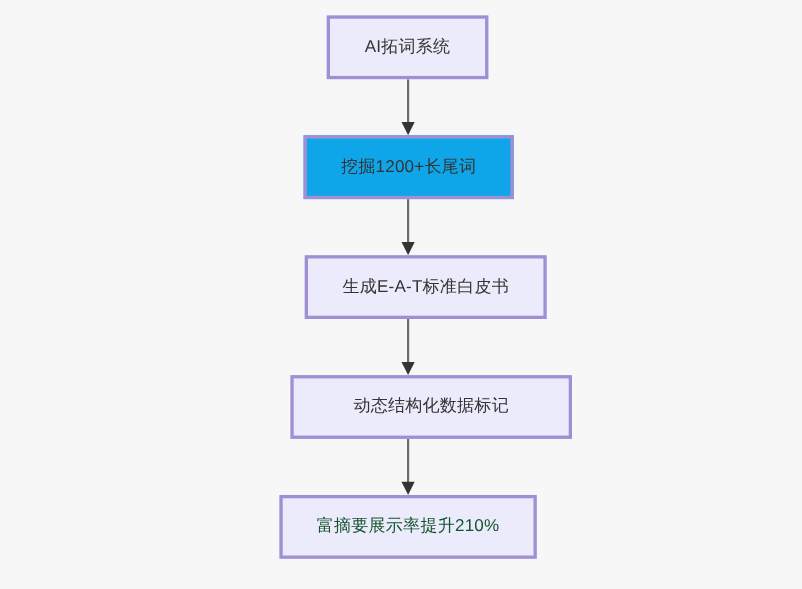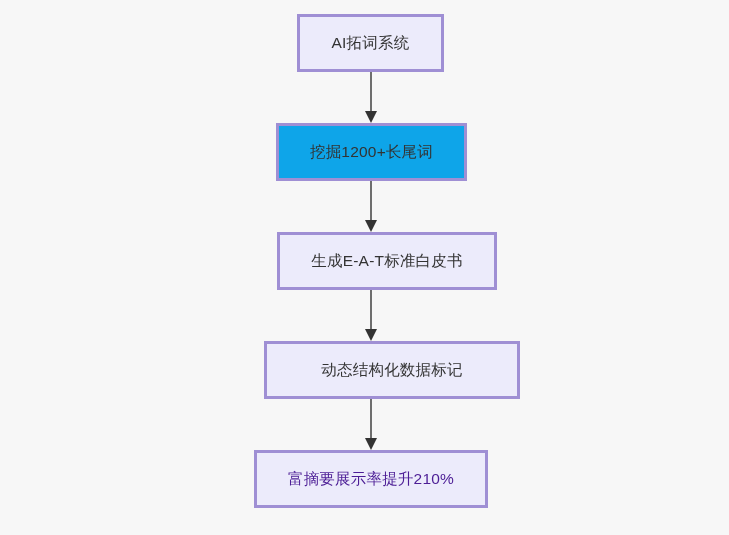--- a/index.html
+++ b/index.html
@@ -88,16 +88,16 @@
 
   <div class="node" id="node-2" style="left: 261px; top: 232px; width: 220px; background: rgb(236, 235, 251); border-color: rgb(159, 143, 212); margin-left: 16px;">
     <span class="node-label" style="color: rgb(51, 51, 51);">生成E-A-T标准白皮书</span>
   </div>
 
   <div class="node" id="node-3" style="left: 264px; top: 341px; width: 256px; background: rgb(236, 235, 251); border-color: rgb(159, 143, 212);">
     <span class="node-label" style="color: rgb(51, 51, 51);">动态结构化数据标记</span>
   </div>
 
   <div class="node" id="node-4" style="left: 254px; top: 450px; width: 234px; background: rgb(236, 235, 251); border-color: rgb(159, 143, 212);">
-    <span class="node-label" style="color: #4c1d95;">富摘要展示率提升210%</span>
+    <span class="node-label" style="color: #14532d;">富摘要展示率提升210%</span>
   </div>
 
 </div>
 
 </body></html>

